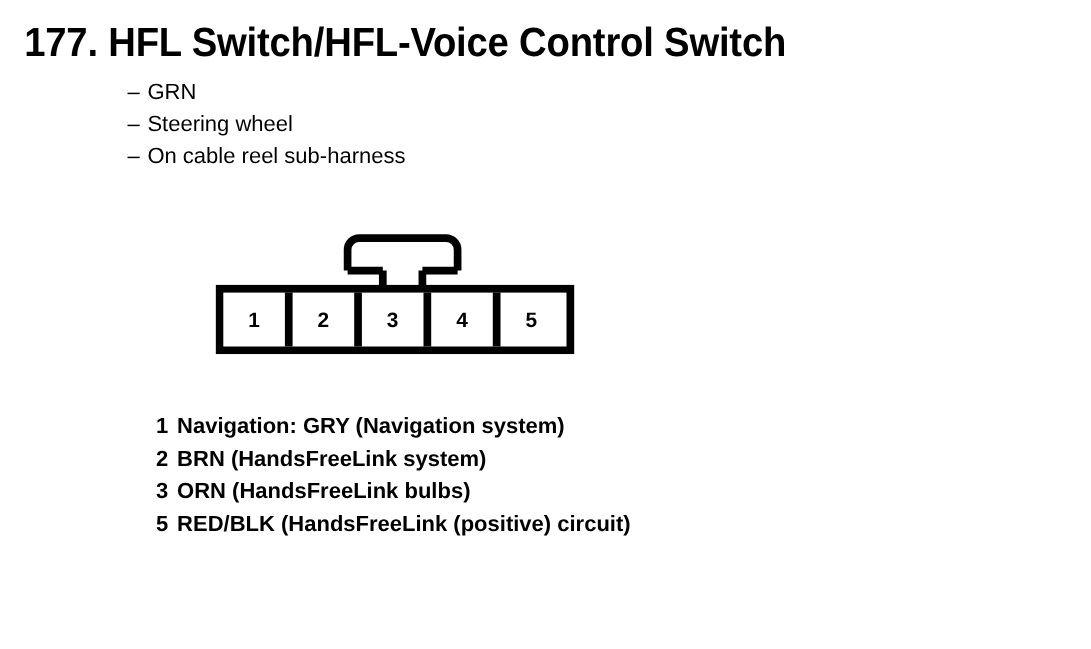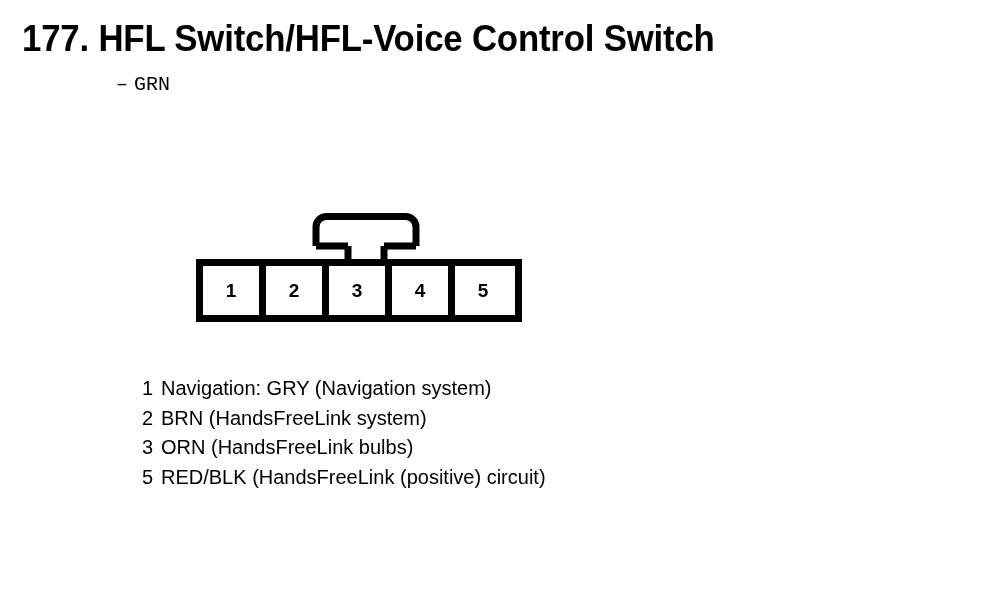--- a/index.html
+++ b/index.html
@@ -42,21 +42,20 @@
   .bullets {
     position: absolute;
     left: 116px;
     top: 70px;
     font-size: 20px;
     line-height: 29px;
   }
   .bullet-row {
     white-space: nowrap;
     display: block;
-    font-family: Liberation Mono, monospace;
   }
   .bullet-dash {
     display: inline-block;
     width: 18px;
   }
 
   
   .connector {
     position: absolute;
     left: 196px;
@@ -80,39 +79,42 @@
   .legend {
     position: absolute;
     left: 131px;
     top: 374px;
     font-size: 20px;
     line-height: 29.5px;
   }
   .legend-row {
     white-space: nowrap;
     display: block;
+    font-weight: bold;
   }
   .legend-num {
     display: inline-block;
     width: 22px;
     text-align: right;
   }
   .legend-text {
     margin-left: 8px;
   }
 </style>
 </head>
 <body>
 
 <div class="page">
 
   <div class="title">177. HFL Switch/HFL-Voice Control Switch</div>
 
   <div class="bullets">
     <span class="bullet-row"><span class="bullet-dash">–</span><span>GRN</span></span>
+    <span class="bullet-row"><span class="bullet-dash">–</span><span>Steering wheel</span></span>
+    <span class="bullet-row"><span class="bullet-dash">–</span><span>On cable reel sub-harness</span></span>
   </div>
 
   <div class="connector">
     <svg width="330" height="112" viewBox="0 0 330 112" xmlns="http://www.w3.org/2000/svg">
 
       <g fill="none" stroke="#000000" stroke-width="7">
         <path d="M 120 36
                  L 120 17
                  A 10.5 10.5 0 0 1 130.5 6.5
                  L 209.5 6.5

